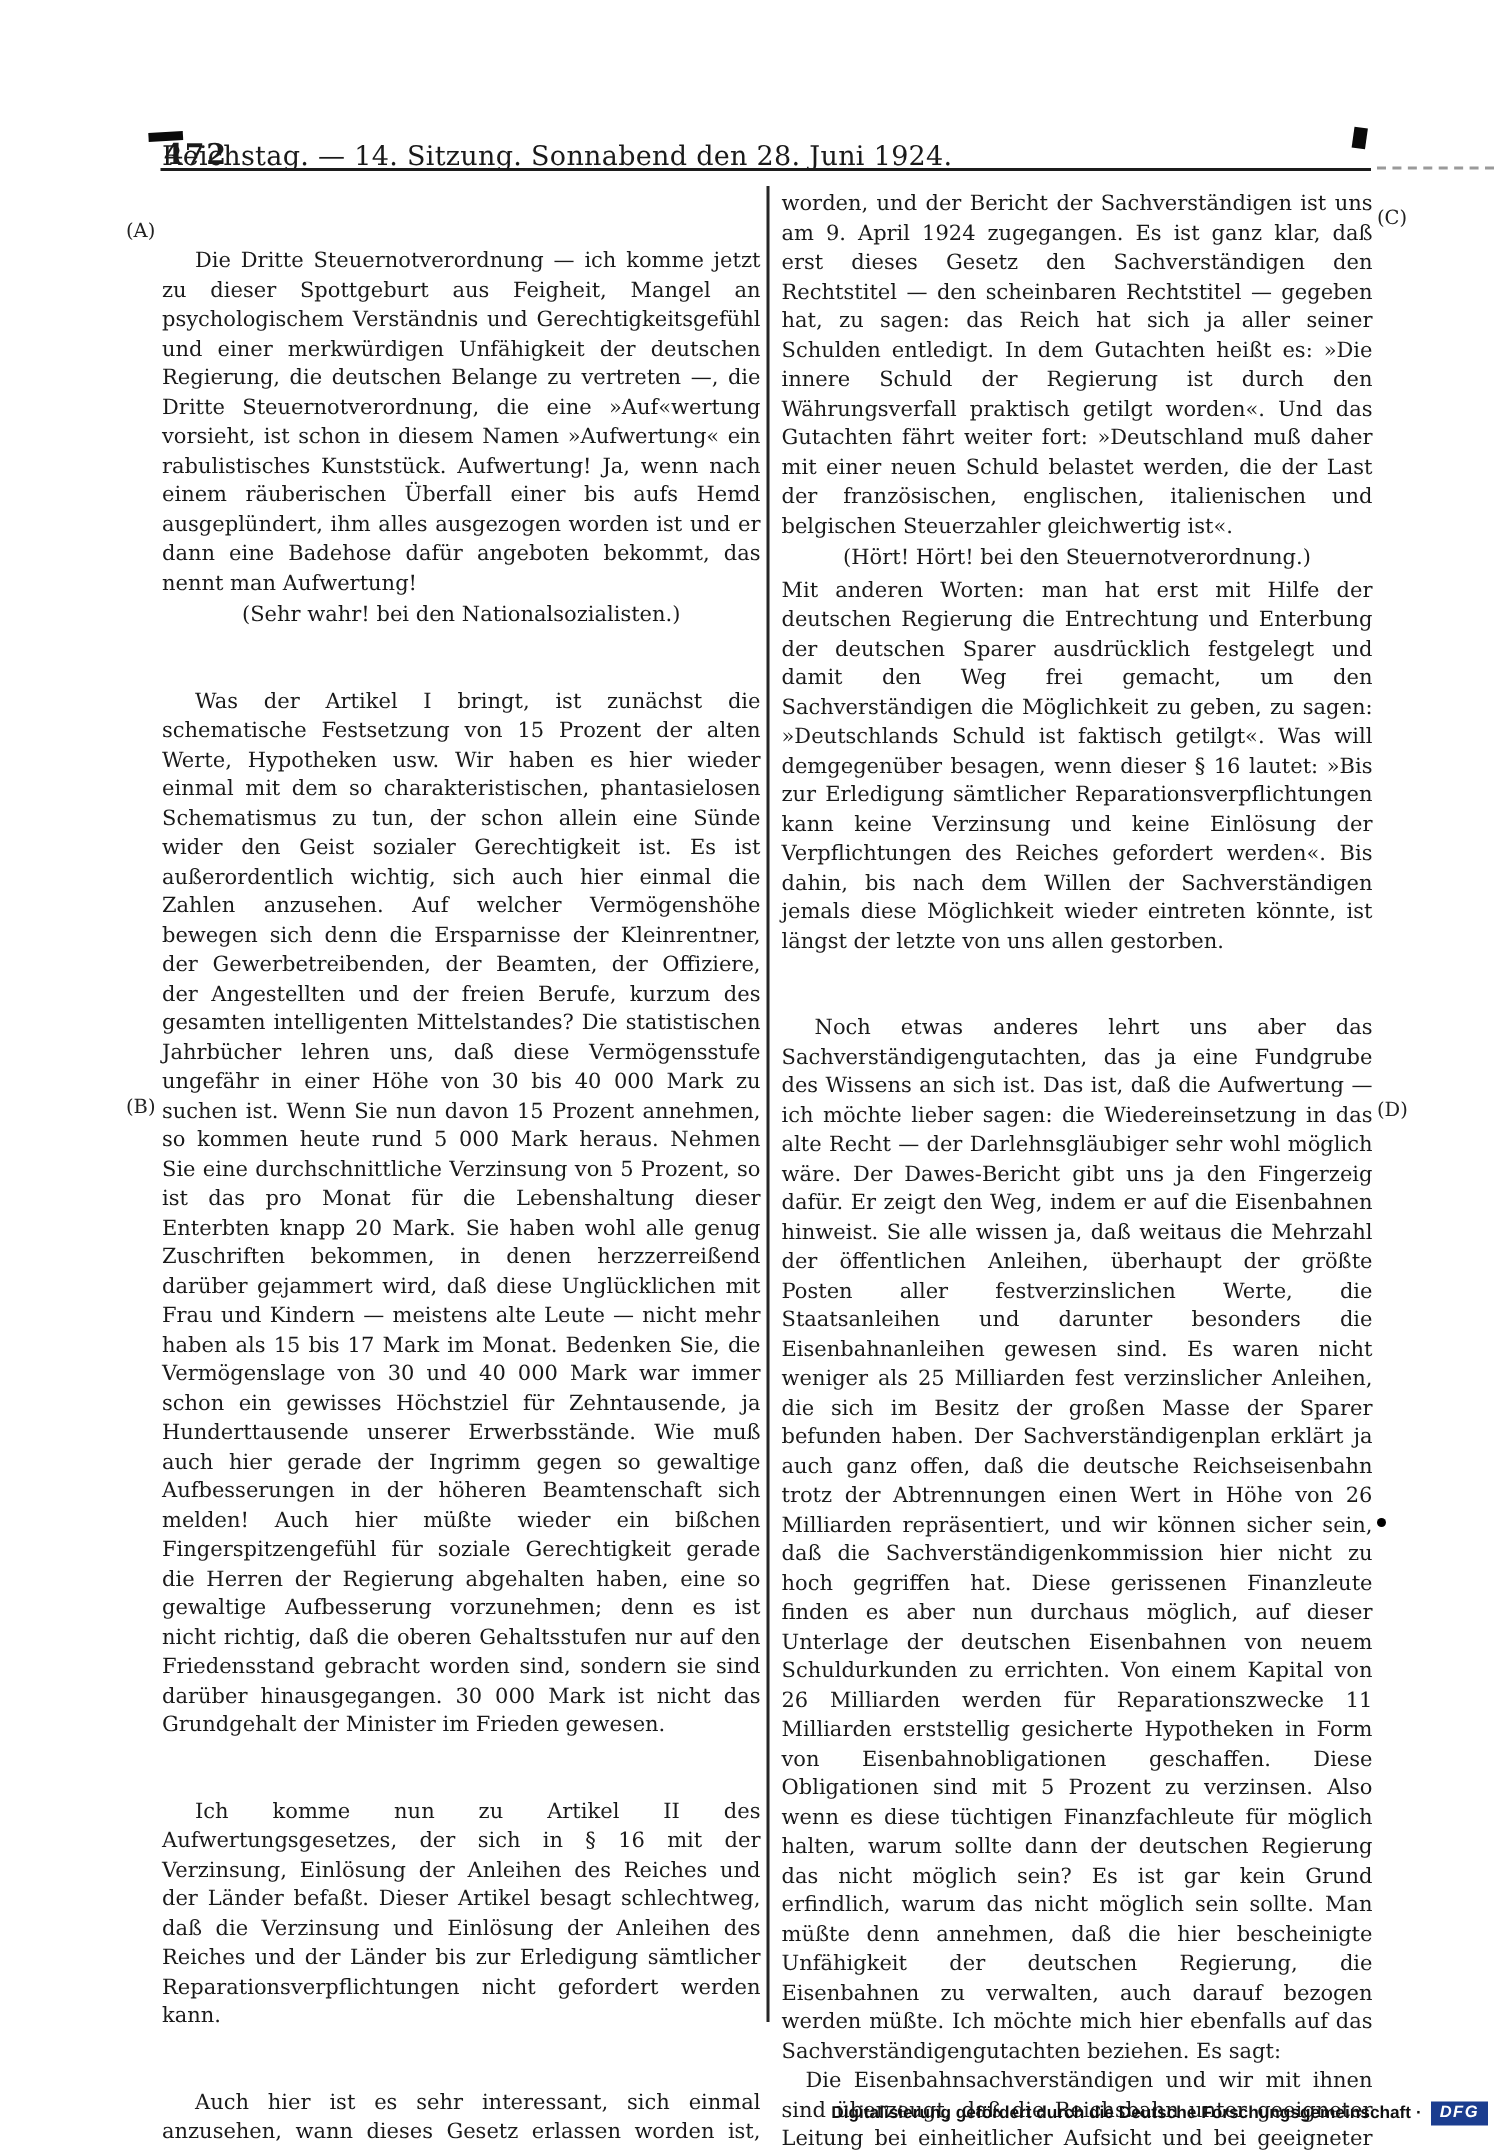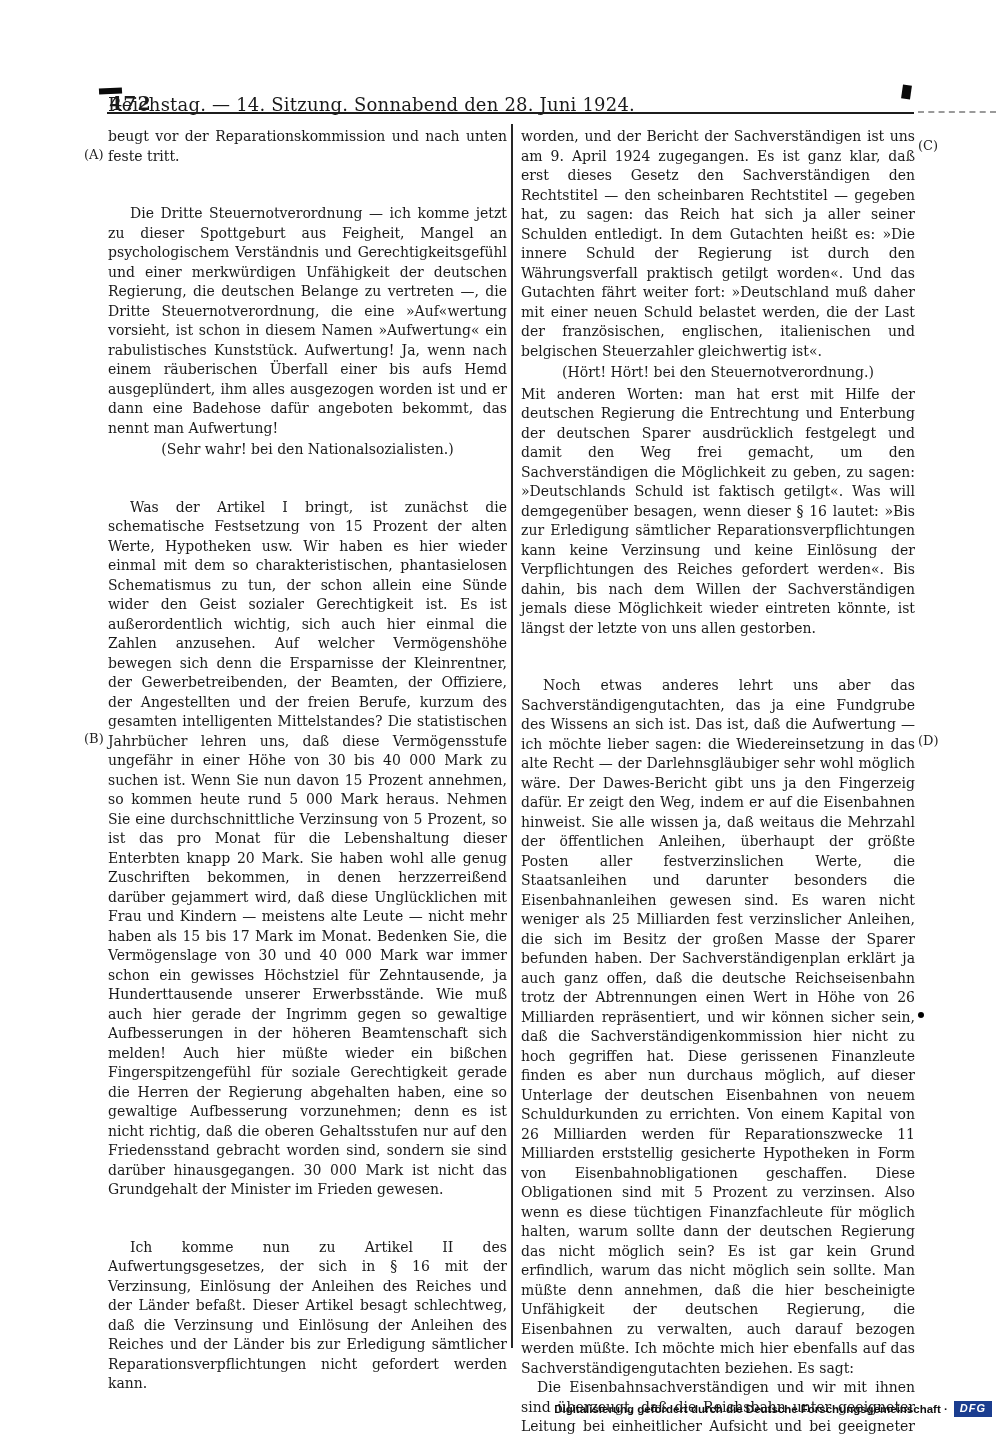--- a/index.html
+++ b/index.html
@@ -54,21 +54,20 @@
 
   <div class="margin-mark mark-a">(A)</div>
   <div class="margin-mark mark-b">(B)</div>
   <div class="margin-mark mark-c">(C)</div>
   <div class="margin-mark mark-d">(D)</div>
   <div class="margin-dot"></div>
 
   <div class="divider"></div>
 
   <div class="col col-left">
-    <p>beugt vor der Reparationskommission und nach unten feste tritt.</p>
     <p class="indent">Die Dritte Steuernotverordnung — ich komme jetzt zu dieser Spottgeburt aus Feigheit, Mangel an psychologischem Verständnis und Gerechtigkeitsgefühl und einer merkwürdigen Unfähigkeit der deutschen Regierung, die deutschen Belange zu vertreten —, die Dritte Steuernotverordnung, die eine »Auf«wertung vorsieht, ist schon in diesem Namen »Aufwertung« ein rabulistisches Kunststück. Aufwertung! Ja, wenn nach einem räuberischen Überfall einer bis aufs Hemd ausgeplündert, ihm alles ausgezogen worden ist und er dann eine Badehose dafür angeboten bekommt, das nennt man Aufwertung!</p>
     <p class="stage">(Sehr wahr! bei den Nationalsozialisten.)</p>
     <p class="indent">Was der Artikel I bringt, ist zunächst die schematische Festsetzung von 15 Prozent der alten Werte, Hypotheken usw. Wir haben es hier wieder einmal mit dem so charakteristischen, phantasielosen Schematismus zu tun, der schon allein eine Sünde wider den Geist sozialer Gerechtigkeit ist. Es ist außerordentlich wichtig, sich auch hier einmal die Zahlen anzusehen. Auf welcher Vermögenshöhe bewegen sich denn die Ersparnisse der Kleinrentner, der Gewerbetreibenden, der Beamten, der Offiziere, der Angestellten und der freien Berufe, kurzum des gesamten intelligenten Mittelstandes? Die statistischen Jahrbücher lehren uns, daß diese Vermögensstufe ungefähr in einer Höhe von 30 bis 40 000 Mark zu suchen ist. Wenn Sie nun davon 15 Prozent annehmen, so kommen heute rund 5 000 Mark heraus. Nehmen Sie eine durchschnittliche Verzinsung von 5 Prozent, so ist das pro Monat für die Lebenshaltung dieser Enterbten knapp 20 Mark. Sie haben wohl alle genug Zuschriften bekommen, in denen herzzerreißend darüber gejammert wird, daß diese Unglücklichen mit Frau und Kindern — meistens alte Leute — nicht mehr haben als 15 bis 17 Mark im Monat. Bedenken Sie, die Vermögenslage von 30 und 40 000 Mark war immer schon ein gewisses Höchstziel für Zehntausende, ja Hunderttausende unserer Erwerbsstände. Wie muß auch hier gerade der Ingrimm gegen so gewaltige Aufbesserungen in der höheren Beamtenschaft sich melden! Auch hier müßte wieder ein bißchen Fingerspitzengefühl für soziale Gerechtigkeit gerade die Herren der Regierung abgehalten haben, eine so gewaltige Aufbesserung vorzunehmen; denn es ist nicht richtig, daß die oberen Gehaltsstufen nur auf den Friedensstand gebracht worden sind, sondern sie sind darüber hinausgegangen. 30 000 Mark ist nicht das Grundgehalt der Minister im Frieden gewesen.</p>
     <p class="indent">Ich komme nun zu Artikel II des Aufwertungsgesetzes, der sich in § 16 mit der Verzinsung, Einlösung der Anleihen des Reiches und der Länder befaßt. Dieser Artikel besagt schlechtweg, daß die Verzinsung und Einlösung der Anleihen des Reiches und der Länder bis zur Erledigung sämtlicher Reparationsverpflichtungen nicht gefordert werden kann.</p>
     <p class="indent">Auch hier ist es sehr interessant, sich einmal anzusehen, wann dieses Gesetz erlassen worden ist, und es mit dem Dawes-Gutachten zusammenzuhalten. Das Aufwertungsgesetz ist am 14. Februar 1924 Gesetz ge-</p>
   </div>
 
   <div class="col col-right">
     <p>worden, und der Bericht der Sachverständigen ist uns am 9. April 1924 zugegangen. Es ist ganz klar, daß erst dieses Gesetz den Sachverständigen den Rechtstitel — den scheinbaren Rechtstitel — gegeben hat, zu sagen: das Reich hat sich ja aller seiner Schulden entledigt. In dem Gutachten heißt es: »Die innere Schuld der Regierung ist durch den Währungsverfall praktisch getilgt worden«. Und das Gutachten fährt weiter fort: »Deutschland muß daher mit einer neuen Schuld belastet werden, die der Last der französischen, englischen, italienischen und belgischen Steuerzahler gleichwertig ist«.</p>
     <p class="stage">(Hört! Hört! bei den Steuernotverordnung.)</p>

